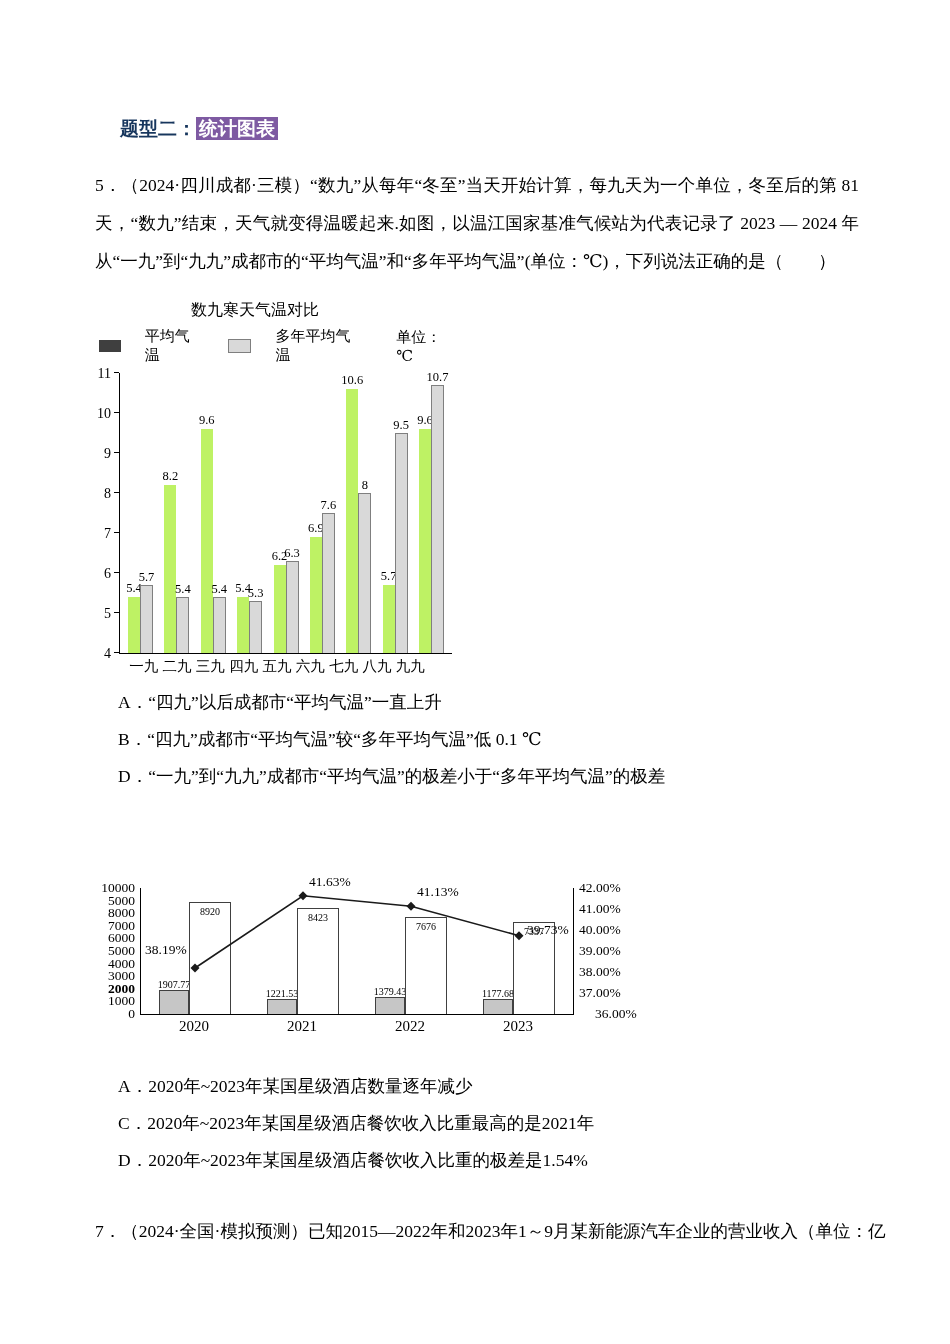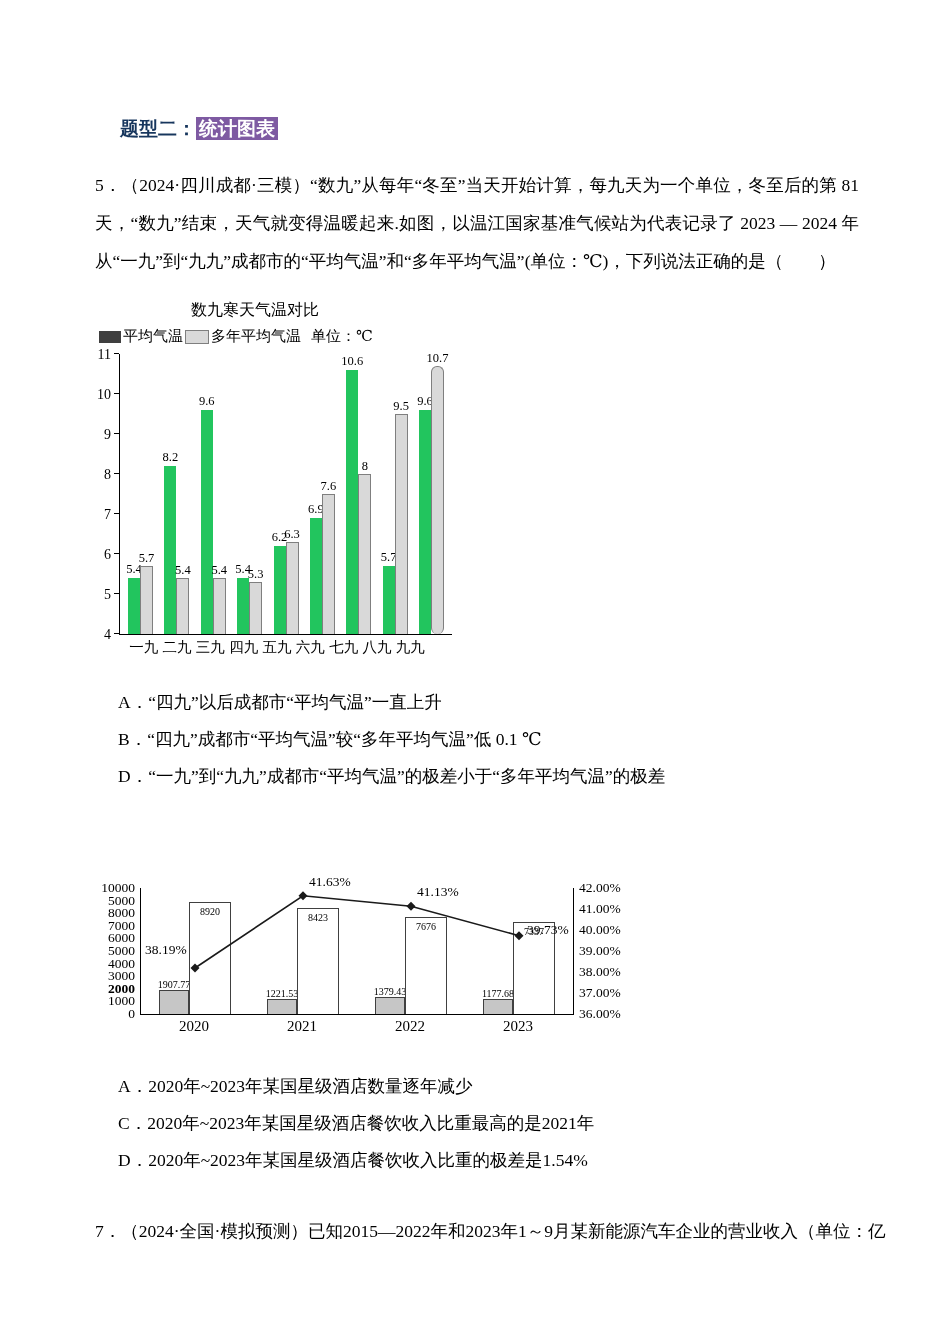--- a/index.html
+++ b/index.html
@@ -21,38 +21,38 @@
   #q5-stem { left:95px; top:166px; width:764px; }
   #q6-stem { left:95px; top:820px; width:764px; }
   #q7-stem { left:95px; top:1212px; width:800px; }
   .options { position:absolute; font-size:17.5px; line-height:37px; }
   #q5-options { left:118px; top:684px; }
   #q6-options { left:118px; top:1068px; }
 
   
   .chart1 { position:absolute; left:95px; top:300px; width:362px; }
   .c1-title { margin-left:96px; font-size:16px; }
-  .c1-legend { display:flex; align-items:center; gap:2px; margin:6px 0 8px 4px; font-size:15px; }
+  .c1-legend { display:flex; align-items:center; gap:24px; margin:6px 0 8px 4px; font-size:15px; }
   .c1-sw { width:22px; height:12px; display:inline-block; }
   .c1-sw.dark  { background:#3F3F3F; }
   .c1-sw.light { background:#D9D9D9; border:1px solid #7F7F7F; }
   .c1-unit { margin-left:8px; }
   .c1-body { display:flex; }
   .c1-yaxis { position:relative; width:24px; height:280px; font-size:14px; }
   .c1-ylab { position:absolute; right:8px; }
   .c1-ytick { position:absolute; right:0; width:5px; height:1px; background:#000; }
   .c1-plot {
     position:relative; width:316px; height:280px;
     border-left:1.5px solid #000; border-bottom:1.5px solid #000;
     display:flex; align-items:flex-end; justify-content:space-between;
     padding:0 8px; overflow:visible;
   }
   .c1-group { display:flex; align-items:flex-end; }
   .c1-bar { position:relative; width:12px; box-sizing:border-box; }
-  .c1-bar.dark  { background:#22c55e; }
+  .c1-bar.dark  { background:#bef264; }
   .c1-bar.light { background:#D9D9D9; border:1px solid #7F7F7F; border-bottom:none; width:13px; }
   .c1-val {
     position:absolute; bottom:100%; left:50%; transform:translateX(-50%);
     font-size:12.5px; white-space:nowrap; margin-bottom:1px;
   }
   .c1-xrow { display:flex; width:300px; margin-left:32px; padding-top:3px; font-size:14.5px; }
   .c1-xlab { flex:1; text-align:center; white-space:nowrap; }
 
   
   .chart2 { position:absolute; left:88px; top:888px; display:flex; align-items:flex-start; }
@@ -183,21 +183,21 @@
               <span class="c1-val">5.7</span>
             </div>
             <div class="c1-bar light" style="height: 220px;">
               <span class="c1-val">9.5</span>
             </div>
           </div>
           <div class="c1-group">
             <div class="c1-bar dark" style="height: 224px;">
               <span class="c1-val">9.6</span>
             </div>
-            <div class="c1-bar light" style="height: 268px; border-radius: 6px;">
+            <div class="c1-bar light" style="height: 268px;">
               <span class="c1-val">10.7</span>
             </div>
           </div>
         </div>
     </div>
     <div class="c1-xrow" id="c1-xrow">
         <div class="c1-xlab">一九</div>
         <div class="c1-xlab">二九</div>
         <div class="c1-xlab">三九</div>
         <div class="c1-xlab">四九</div>
@@ -277,21 +277,21 @@
           <div class="c2-ptlab" style="left: 386px; top: 33.67px;">39.73%</div>
         </div>
       <div class="c2-xrow" id="c2-xrow">
           <div class="c2-xlab">2020</div>
           <div class="c2-xlab">2021</div>
           <div class="c2-xlab">2022</div>
           <div class="c2-xlab">2023</div>
         </div>
     </div>
     <div class="c2-right" id="c2-right">
-        <div class="c2-ylab" style="bottom: -8px;">36.00%</div>
+        <div class="c2-ylab" style="bottom: -8px; margin-left: 16px;">36.00%</div>
         <div class="c2-ylab" style="bottom: 13px;">37.00%</div>
         <div class="c2-ylab" style="bottom: 34px;">38.00%</div>
         <div class="c2-ylab" style="bottom: 55px;">39.00%</div>
         <div class="c2-ylab" style="bottom: 76px;">40.00%</div>
         <div class="c2-ylab" style="bottom: 97px;">41.00%</div>
         <div class="c2-ylab" style="bottom: 118px;">42.00%</div>
       </div>
   </div>
 
 

